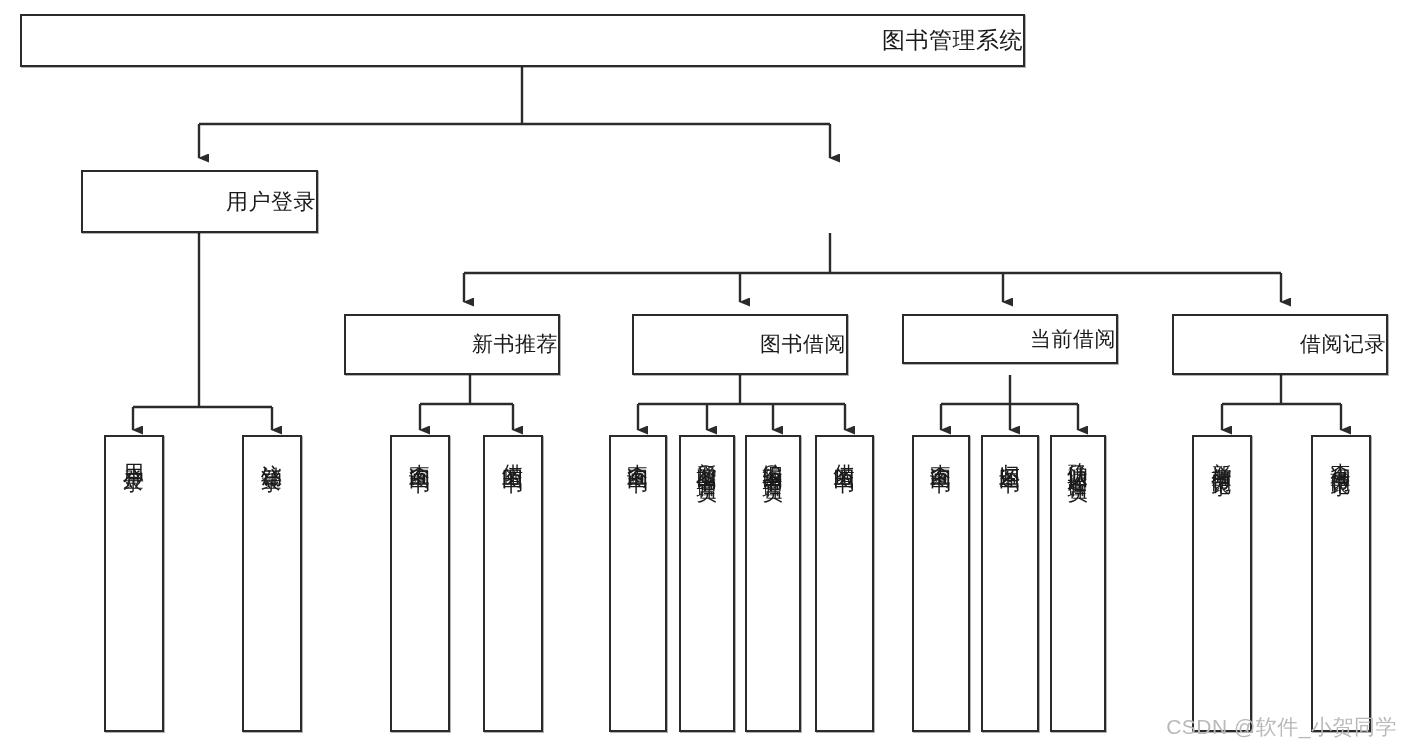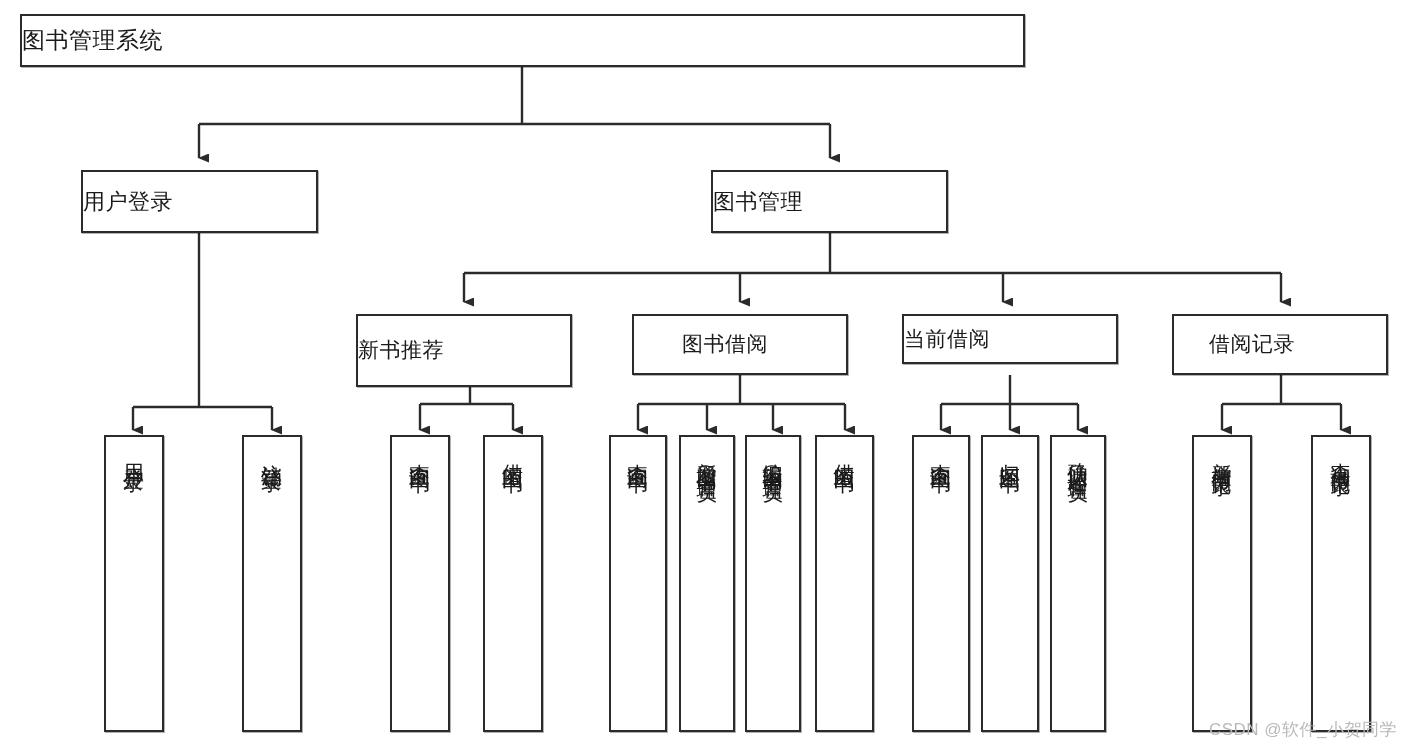--- a/index.html
+++ b/index.html
@@ -27,21 +27,21 @@
     pointer-events: none;
   }
   .node {
     position: absolute;
     box-sizing: border-box;
     background: #ffffff;
     border: 2px solid #2b2b2b;
     box-shadow: 1px 1px 0 rgba(0,0,0,0.30);
     display: flex;
     align-items: center;
-    justify-content: flex-start;
+    justify-content: flex-end;
     color: #1a1a1a;
   }
   .node.horiz .label {
     writing-mode: horizontal-tb;
     text-align: center;
     line-height: 1.15;
     letter-spacing: 0.5px;
   }
   .node.vert {
     align-items: flex-start;
@@ -58,21 +58,21 @@
   .n-root .label { font-size: 23px; }
   .n-l2 .label   { font-size: 22px; }
   .n-l3 .label   { font-size: 21px; }
   .n-leaf .label { font-size: 21px; }
   .n-leaf-narrow .label { font-size: 20px; letter-spacing: 2px; }
 
   .watermark {
     position: absolute;
     right: 8px;
     bottom: 6px;
-    font-size: 17px;
+    font-size: 21px;
     color: #b9b9b9;
     letter-spacing: 0.5px;
     white-space: nowrap;
     user-select: none;
   }
 </style>
 </head>
 <body>
 
 <div id="canvas">
@@ -127,25 +127,22 @@
     </g>
   </svg>
 
   <div class="node horiz n-root" style="left:20px; top:14px; width:1005px; height:53px;">
     <span class="label">图书管理系统</span>
   </div>
 
   <div class="node horiz n-l2" style="left:81px; top:170px; width:237px; height:63px;">
     <span class="label">用户登录</span>
   </div>
-  <div class="node horiz n-l2" style="left:711px; top:170px; width:237px; height:63px;">
-    <span class="label">图书管理</span>
-  </div>
 
-  <div class="node horiz n-l3" style="left:356px; top:314px; width:216px; height:73px;">
+  <div class="node horiz n-l3" style="left:344px; top:314px; width:216px; height:61px;">
     <span class="label">新书推荐</span>
   </div>
   <div class="node horiz n-l3" style="left:632px; top:314px; width:216px; height:61px;padding-left:48px;">
     <span class="label">图书借阅</span>
   </div>
   <div class="node horiz n-l3" style="left:902px; top:314px; width:216px; height:50px;">
     <span class="label">当前借阅</span>
   </div>
   <div class="node horiz n-l3" style="left:1172px; top:314px; width:216px; height:61px;padding-left:35px;">
     <span class="label">借阅记录</span>

